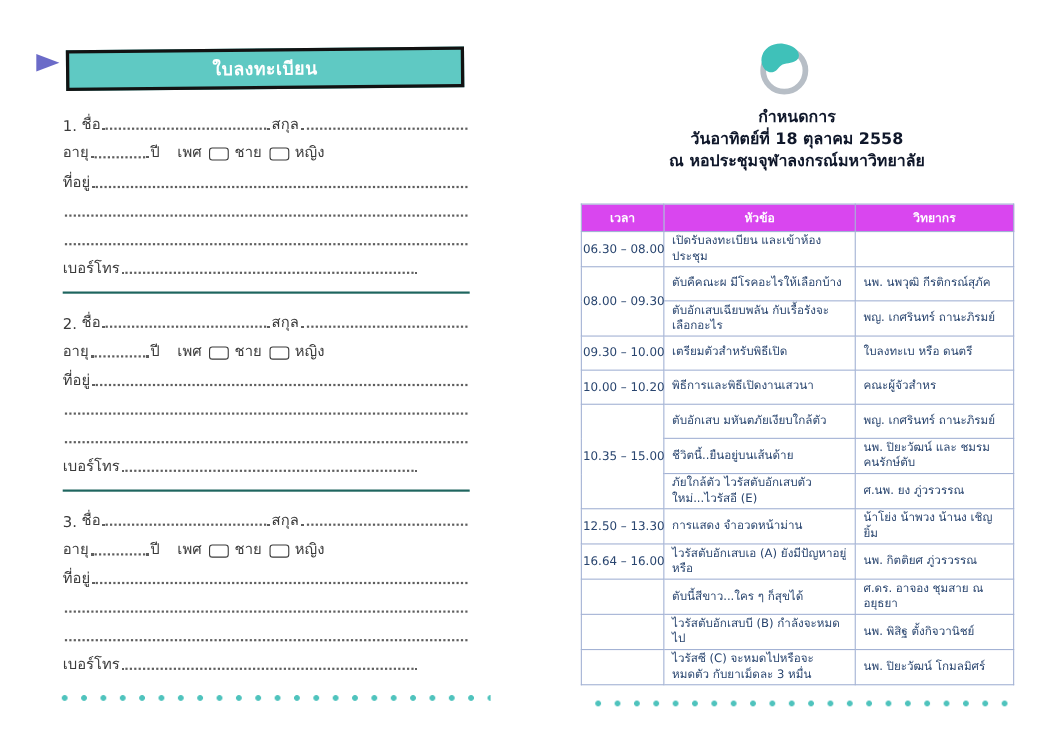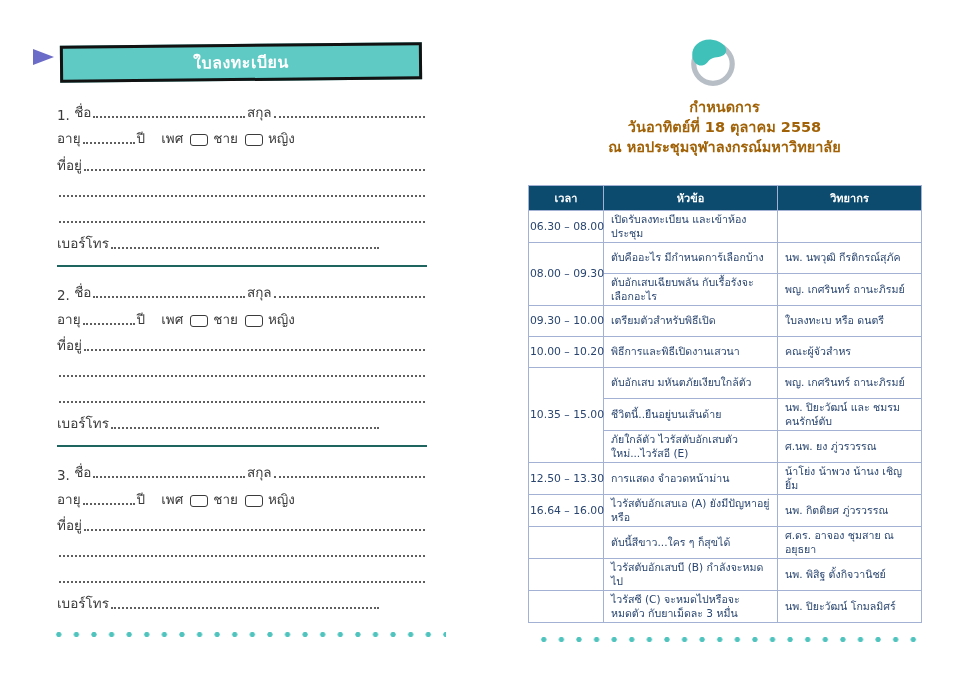--- a/index.html
+++ b/index.html
@@ -38,27 +38,27 @@
     position:absolute;height:7px;
     background-image:radial-gradient(circle,#4fc3bd 2.3px,rgba(79,195,189,0) 2.9px);
     background-size:17.6px 7px;background-repeat:repeat-x;background-position:0 50%;
   }
   #dots-left{left:50px;top:631px;width:396px;}
   #dots-right{left:535px;top:636px;width:392px;}
   
   #logo{position:absolute;left:686px;top:34px;width:54px;height:54px;}
   .sched-title{
     position:absolute;left:528px;top:97px;width:393px;
-    text-align:center;font-weight:bold;font-size:14.5px;line-height:20px;color:#a16207;
+    text-align:center;font-weight:bold;font-size:14.5px;line-height:20px;color:#0f172a;
   }
   .sched-table{position:absolute;left:528px;top:185px;}
   table{border-collapse:collapse;width:393px;table-layout:fixed;}
   col.c-time{width:75px;} col.c-topic{width:174px;} col.c-speaker{width:144px;}
   th{
-    background:#0c4a6e;color:#ffffff;font-weight:bold;font-size:11px;
+    background:#d946ef;color:#ffffff;font-weight:bold;font-size:11px;
     height:24px;border:1px solid #a3b2d4;padding:0;
   }
   td{
     border:1px solid #a3b2d4;color:#29456f;font-size:10.6px;line-height:13.5px;
     height:26px;padding:2px 7px;vertical-align:middle;background:#ffffff;
   }
   td.time{text-align:right;white-space:nowrap;padding:2px 1px;font-size:10.8px;}
 </style>
 </head>
 <body>
@@ -208,21 +208,21 @@
       </tr>
     </thead>
     <tbody>
       <tr>
         <td class="time">06.30 – 08.00</td>
         <td>เปิดรับลงทะเบียน และเข้าห้องประชุม</td>
         <td></td>
       </tr>
       <tr>
         <td class="time" rowspan="2">08.00 – 09.30</td>
-        <td>ตับคืออะไร มีกำหนดการ้เลือกบ้าง</td>
+        <td>ตับคืคณะผ มีโรคอะไรให้เลือกบ้าง</td>
         <td>นพ. นพวุฒิ  กีรติกรณ์สุภัค</td>
       </tr>
       <tr>
         <td>ตับอักเสบเฉียบพลัน กับเรื้อรังจะเลือกอะไร</td>
         <td>พญ. เกศรินทร์  ถานะภิรมย์</td>
       </tr>
       <tr>
         <td class="time">09.30 – 10.00</td>
         <td>เตรียมตัวสำหรับพิธีเปิด</td>
         <td>ใบลงทะเบ หรือ ดนตรี</td>

